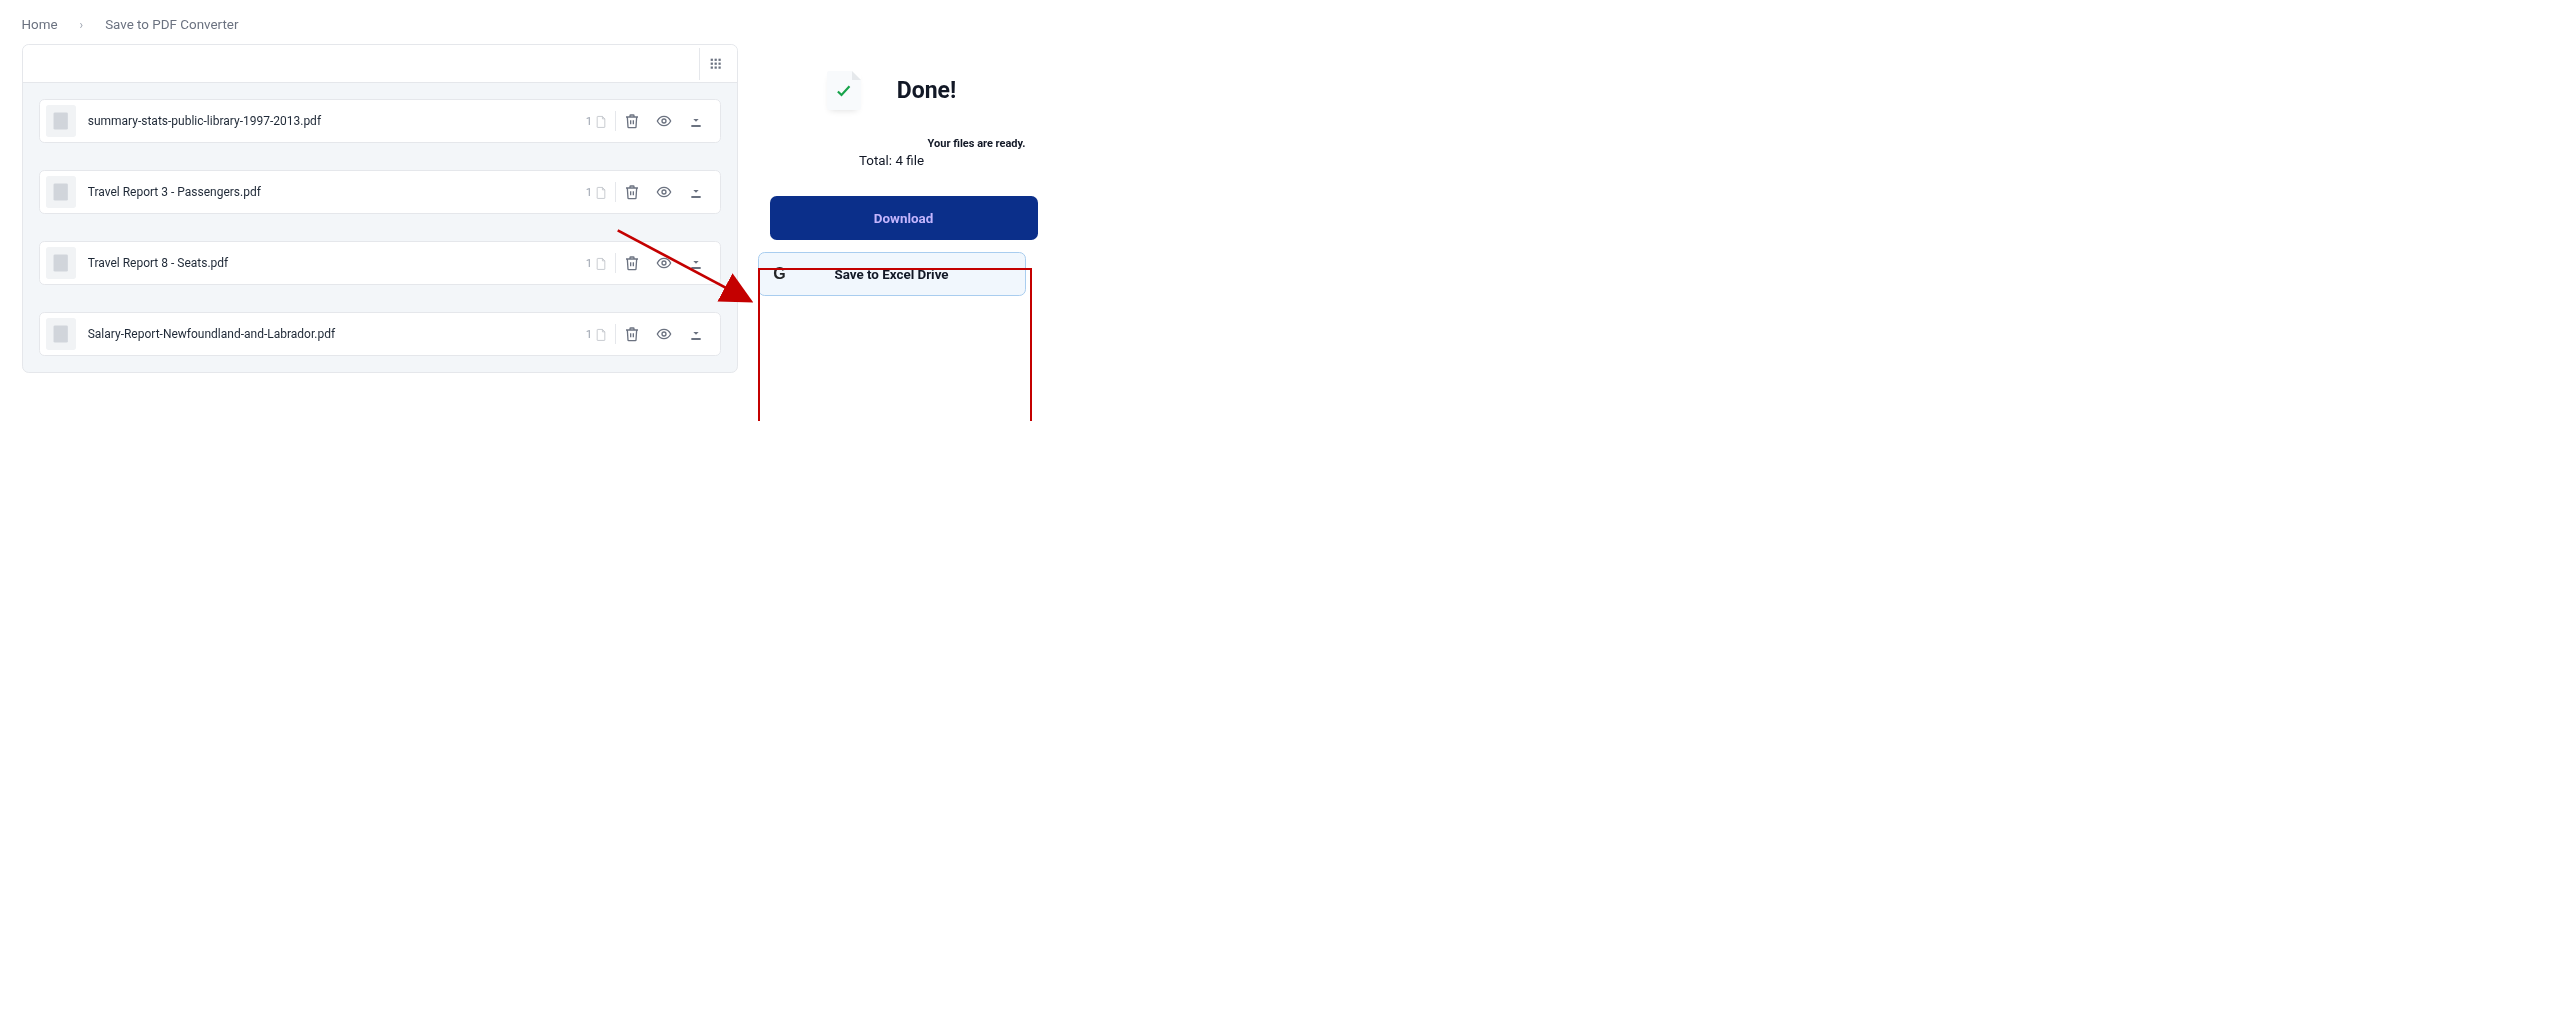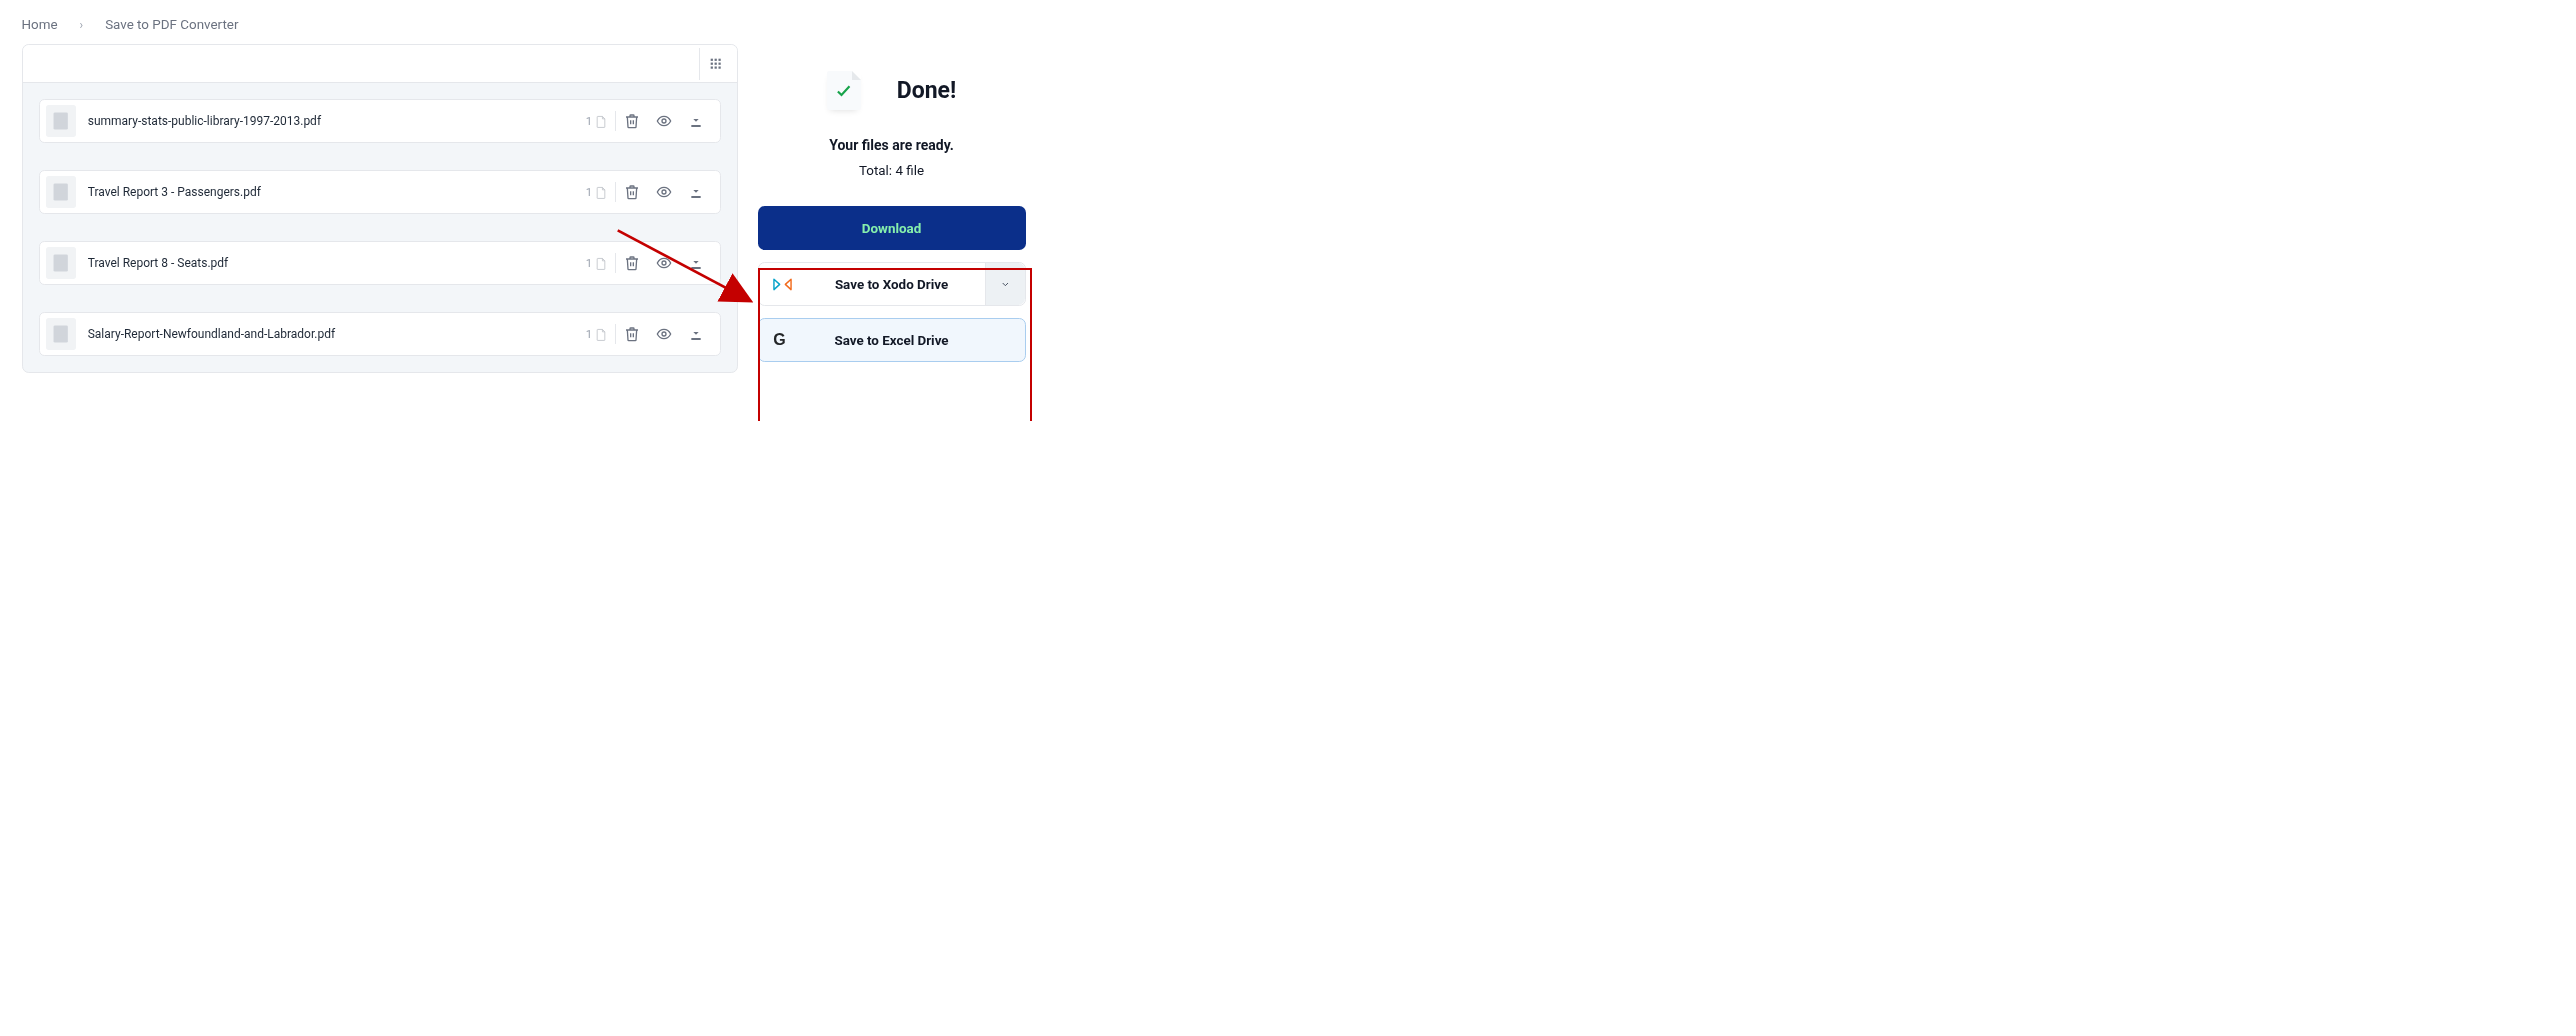--- a/index.html
+++ b/index.html
@@ -103,32 +103,32 @@
     box-shadow: 0 4px 6.7px -2.7px rgba(0,0,0,0.15);
   }
   .done-icon::after {
     content: ""; position: absolute; right: 0; top: 0;
     width: 0; height: 0;
     border-top: 9.4px solid #fff;
     border-left: 9.4px solid #e6e9ec;
   }
   .done-icon svg { width: 17.4px; height: 17.4px; stroke: #17a34a; fill: none; stroke-width: 3; }
   .done-title { font-size: 23px; font-weight: 700; color: #121826; margin-left: 20px; }
-  .done-sub { font-size: 14px; font-weight: 700; color: #121826; margin-bottom: 10px; }
+  .done-sub { font-size: 11px; font-weight: 700; color: #121826; margin-bottom: 3px; text-align: right; }
   .done-total { font-size: 13.4px; color: #121826; margin-bottom: 28px; }
 
   .btn {
     display: flex; align-items: center; justify-content: center;
     height: 44px; border-radius: 6.7px;
     font-size: 13.4px; font-weight: 700;
     cursor: pointer;
     width: 100%;
     margin-bottom: 12px;
   }
-  .btn-primary { background: #0b2f8a; color: #86efac; }
+  .btn-primary { background: #0b2f8a; color: #c4b5fd; margin-left: 12px; }
   .btn-outline {
     background: #fff; border: 0.7px solid #e5e7eb; color: #121826;
     position: relative;
   }
   .btn-outline .btn-icon { position: absolute; left: 14.8px; display: flex; align-items: center; }
   .btn-chevron {
     position: absolute; right: 0; top: 0; bottom: 0; width: 40px;
     background: #edf1f4; border-left: 0.7px solid #e5e7eb;
     border-radius: 0 6.7px 6.7px 0;
     display: flex; align-items: center; justify-content: center;
@@ -368,34 +368,20 @@
               <polyline points="4 13 9 18 20 6"></polyline>
             </svg>
         </div>
         <div class="done-title">Done!</div>
       </div>
       <div class="done-sub">Your files are ready.</div>
       <div class="done-total">Total: 4 file</div>
 
       <div class="btn btn-primary">Download</div>
 
-      <div class="btn btn-outline">
-        <span class="btn-icon xodo-logo">
-          <svg viewBox="0 0 40 30">
-              <path d="M2 4 L14 15 L2 26 Z" fill="none" stroke="#06a3c9" stroke-width="3" stroke-linejoin="round"></path>
-              <path d="M38 4 L26 15 L38 26 Z" fill="none" stroke="#f26a1b" stroke-width="3" stroke-linejoin="round"></path>
-            </svg>
-        </span>
-        <span>Save to Xodo Drive</span>
-        <span class="btn-chevron">
-          <svg viewBox="0 0 24 24">
-              <polyline points="6 9 12 15 18 9"></polyline>
-            </svg>
-        </span>
-      </div>
 
       <div class="btn btn-outline btn-blue-outline">
         <span class="btn-icon google-logo">G</span>
         <span>Save to Excel Drive</span>
       </div>
     </div>
 
     <div class="anno-box"></div>
   </div>
 </div>

